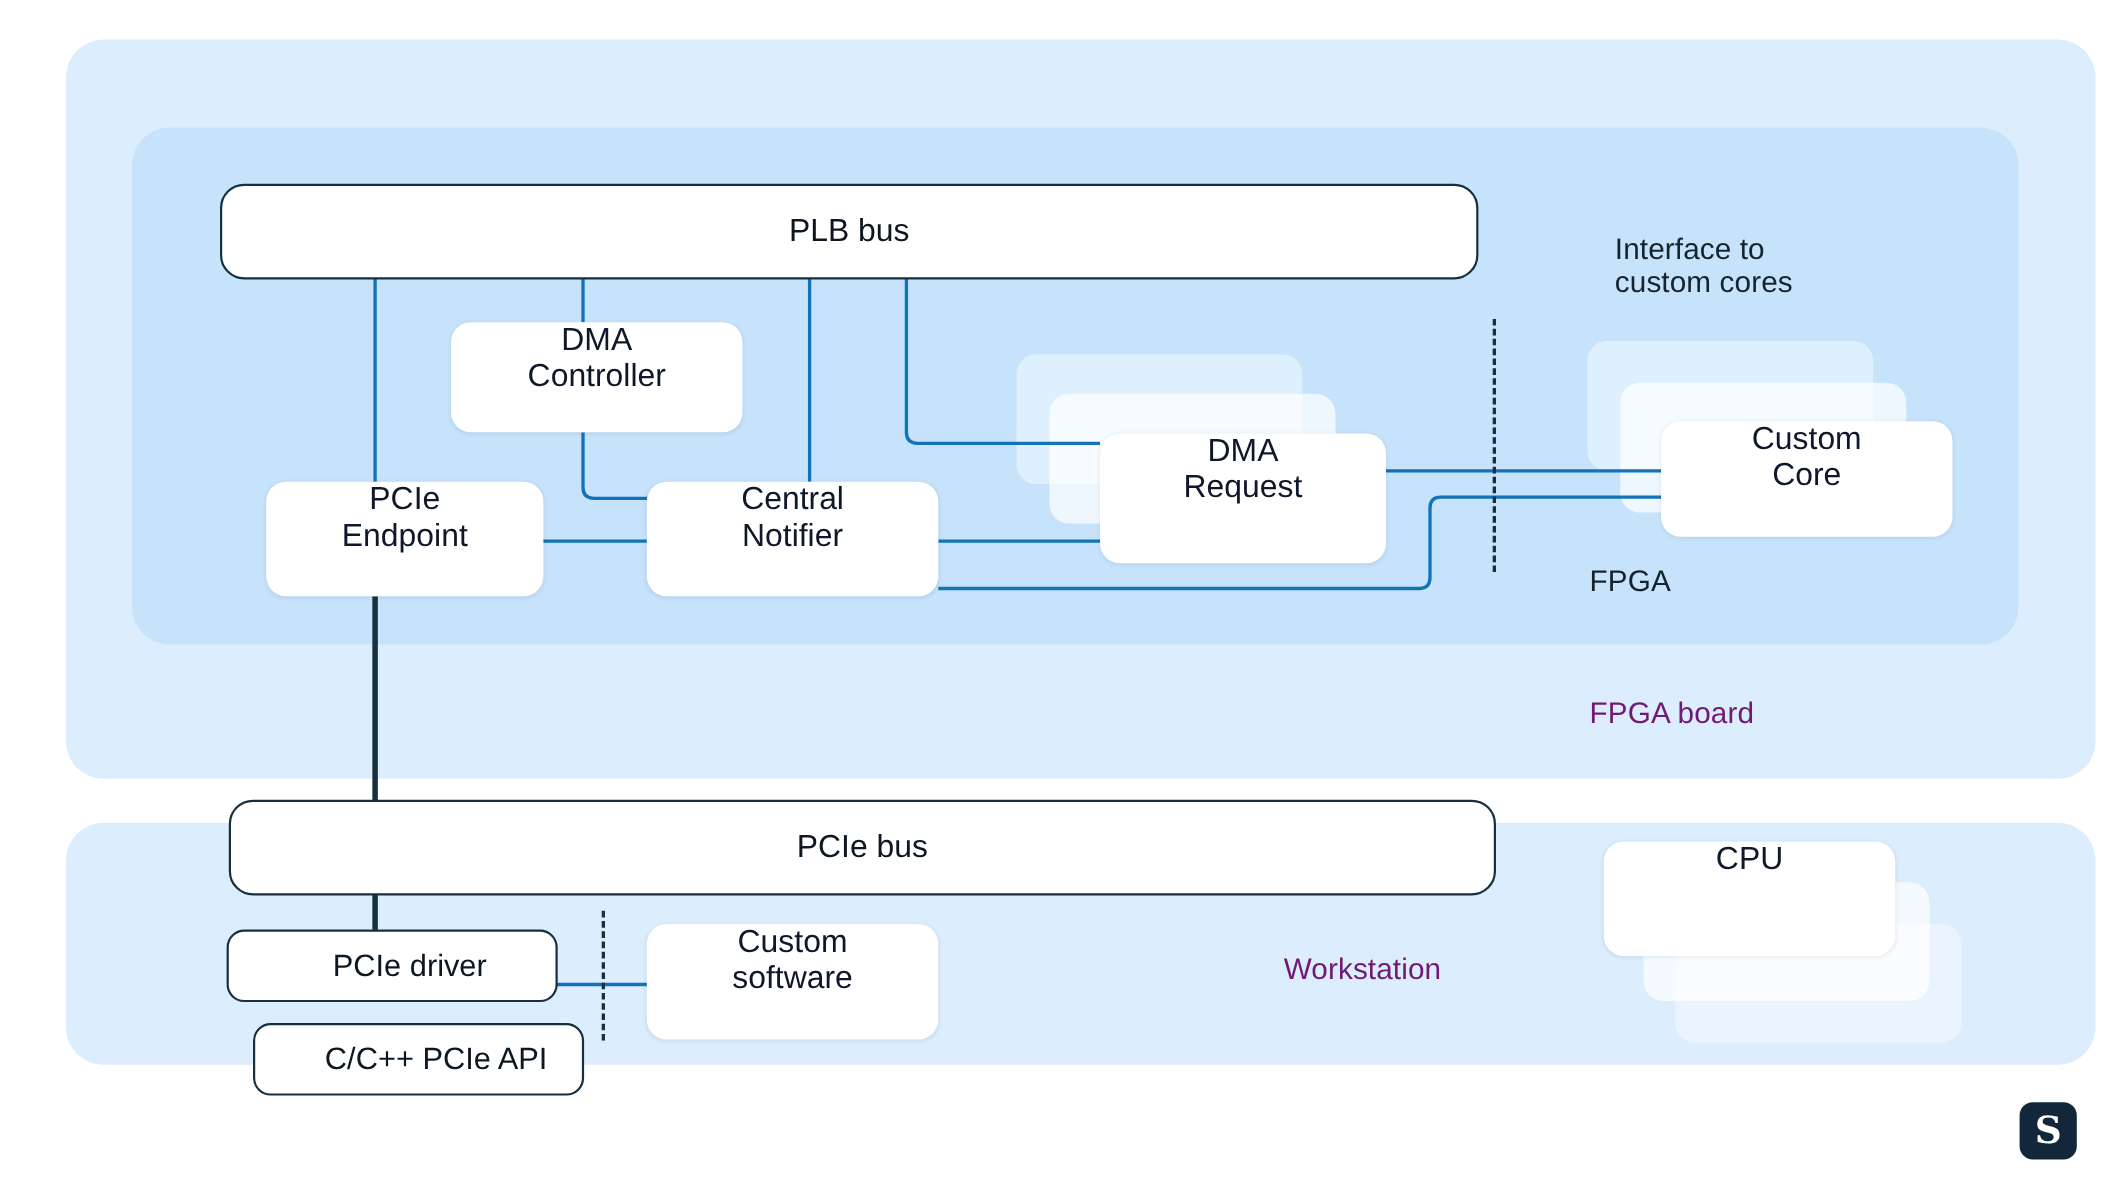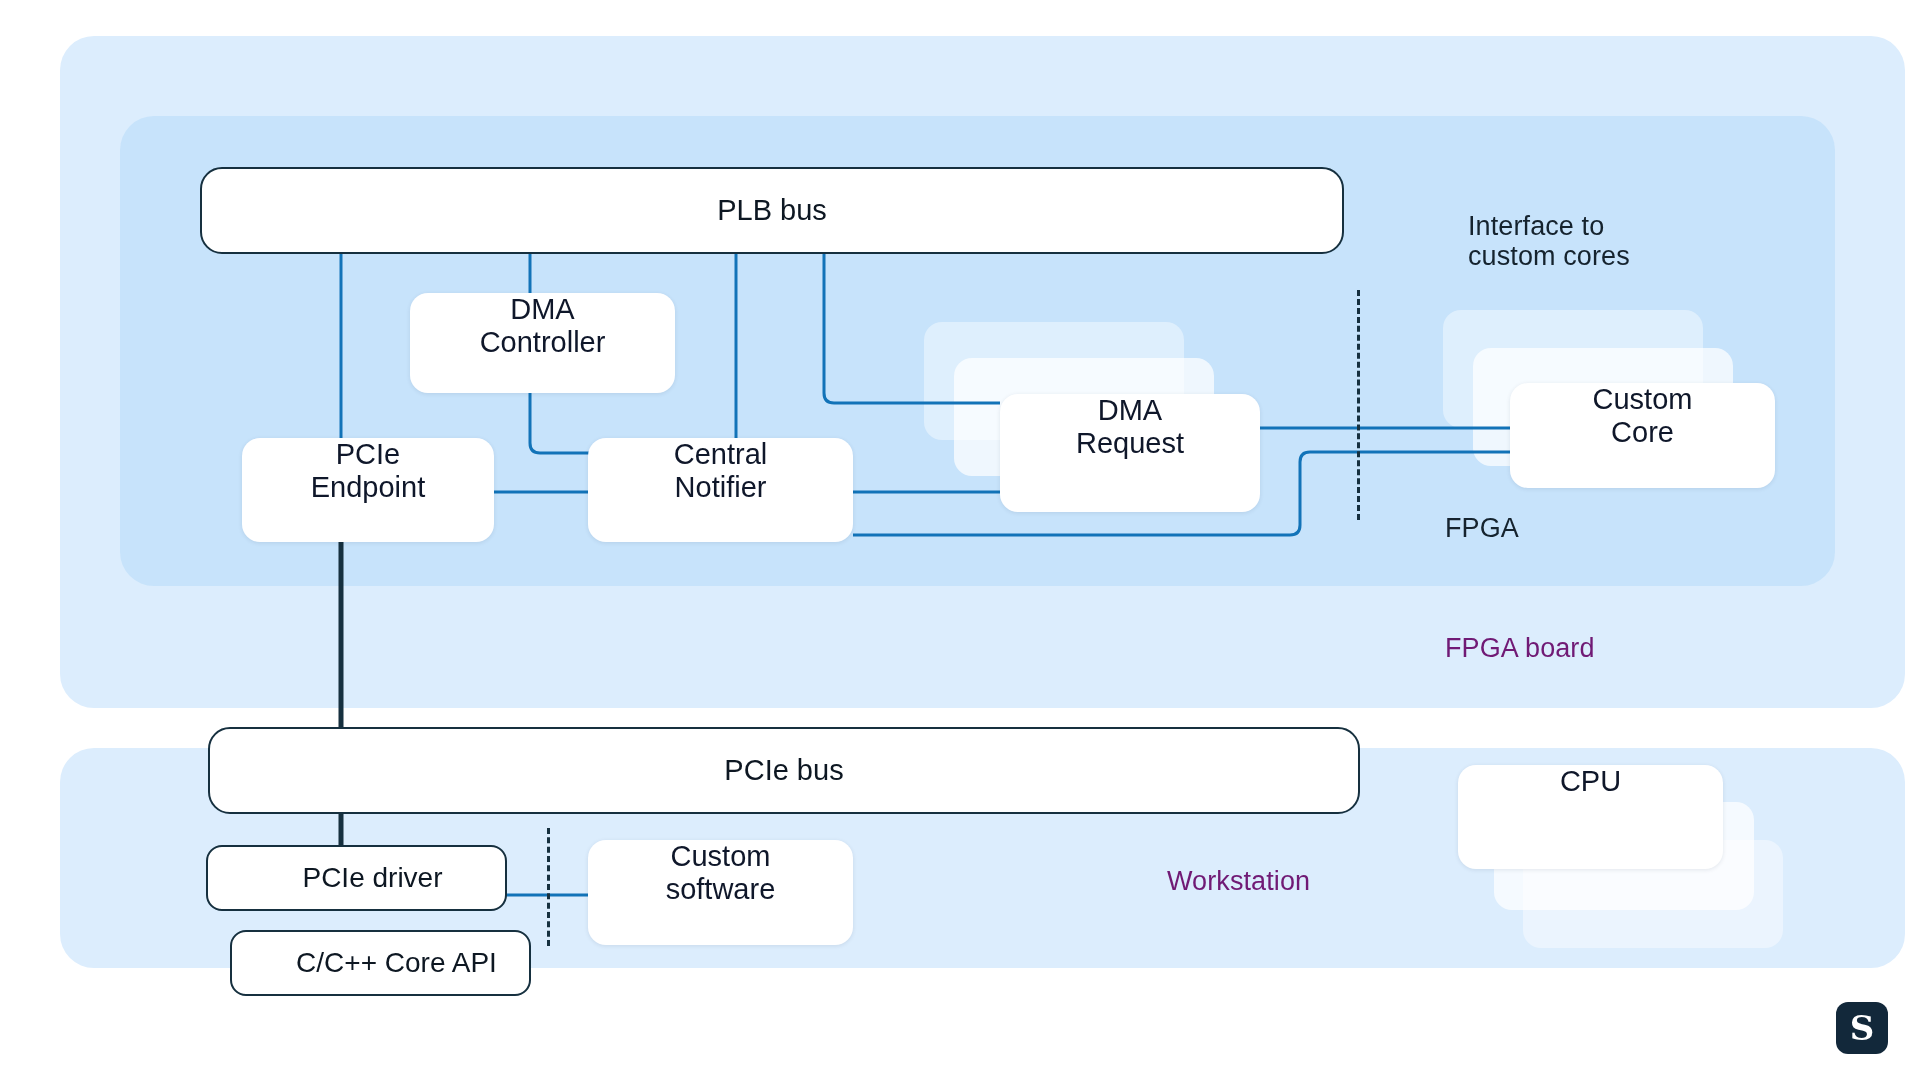--- a/index.html
+++ b/index.html
@@ -223,21 +223,21 @@
   <div class="node" style="left:1458px; top:765px; width:265px; height:104px;">
     <span>CPU</span>
   </div>
 
   <div class="node" style="left:588px; top:840px; width:265px; height:105px;">
     <span>Custom
 software</span>
   </div>
 
   <div class="outlined" style="left:230px; top:930px; width:265px; height:62px;">
-    <span>C/C++ Core API</span>
+    <span>C/C++ PCIe API</span>
   </div>
   <div class="outlined" style="left:206px; top:845px; width:265px; height:62px;">
     <span>PCIe driver</span>
   </div>
 
   <div class="caption" id="caption-interface">Interface to
 custom cores</div>
   <div class="caption" id="caption-fpga">FPGA</div>
   <div class="caption accent" id="caption-fpgaboard">FPGA board</div>
   <div class="caption accent" id="caption-workstation">Workstation</div>

